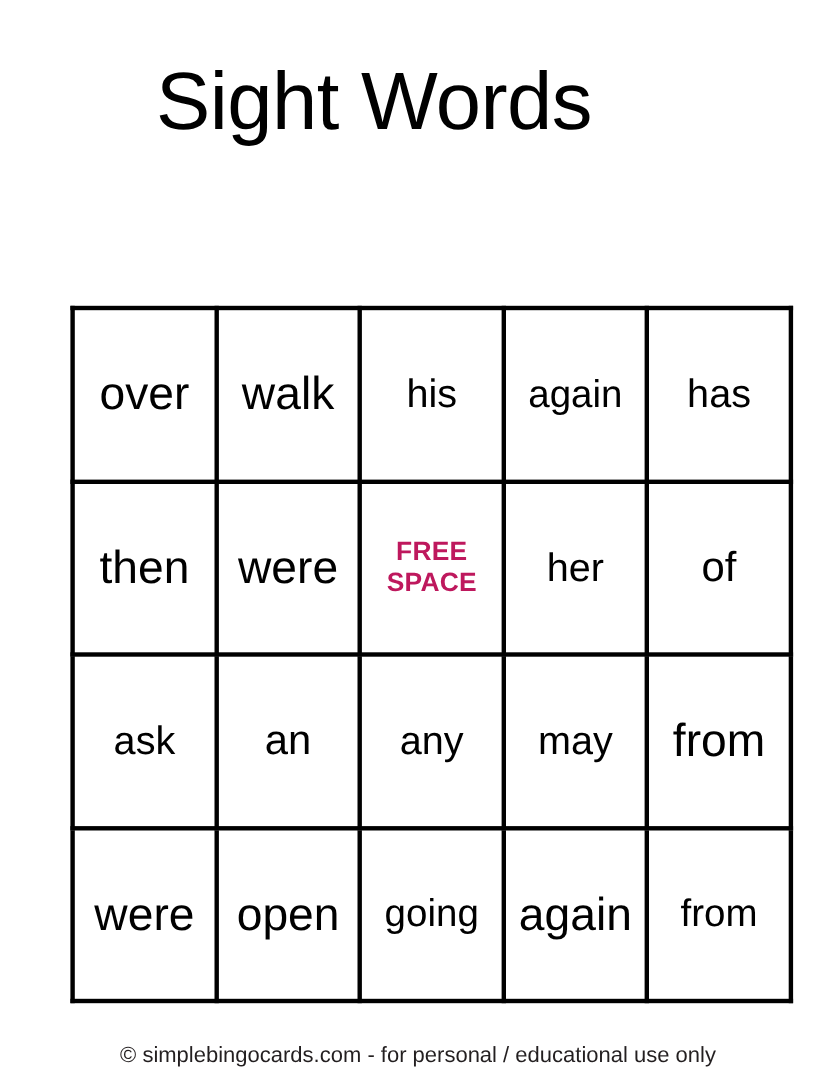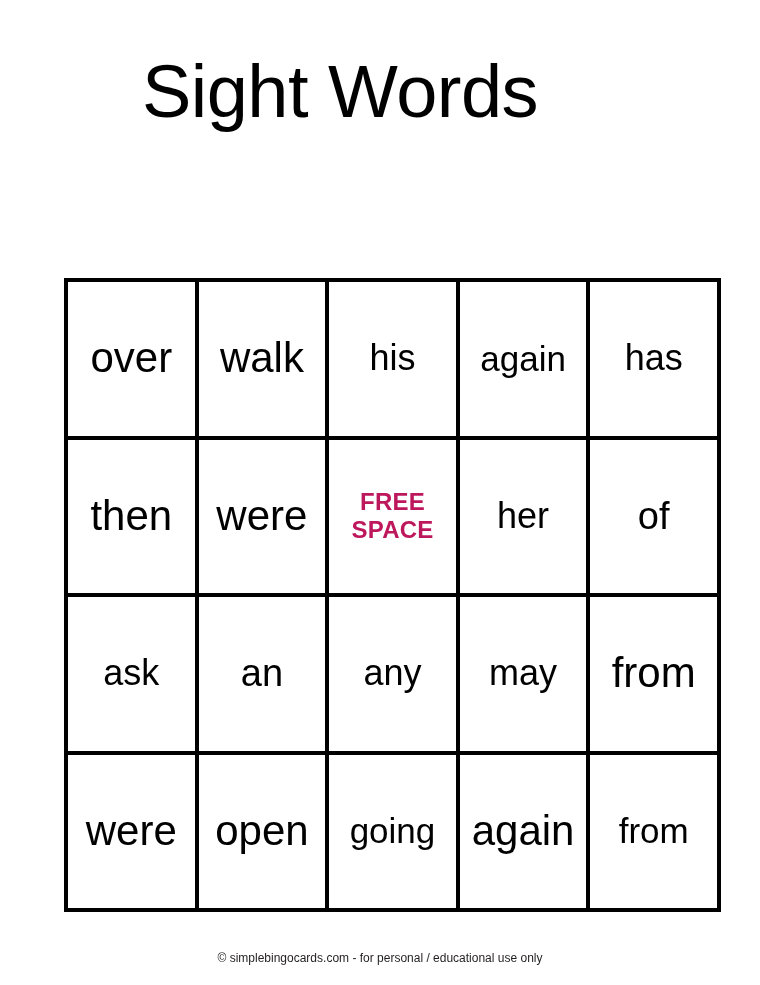--- a/index.html
+++ b/index.html
@@ -103,21 +103,21 @@
   
   .footer {
     position: absolute;
     left: 0;
     top: 948px;
     width: 760px;
     text-align: center;
   }
   .footer-text {
     font-family: "Liberation Sans", sans-serif;
-    font-size: 12px;
+    font-size: 20px;
     font-weight: 400;
     color: #231f20;
     white-space: nowrap;
   }
 </style>
 </head>
 <body>
 
 <div class="page">
 

